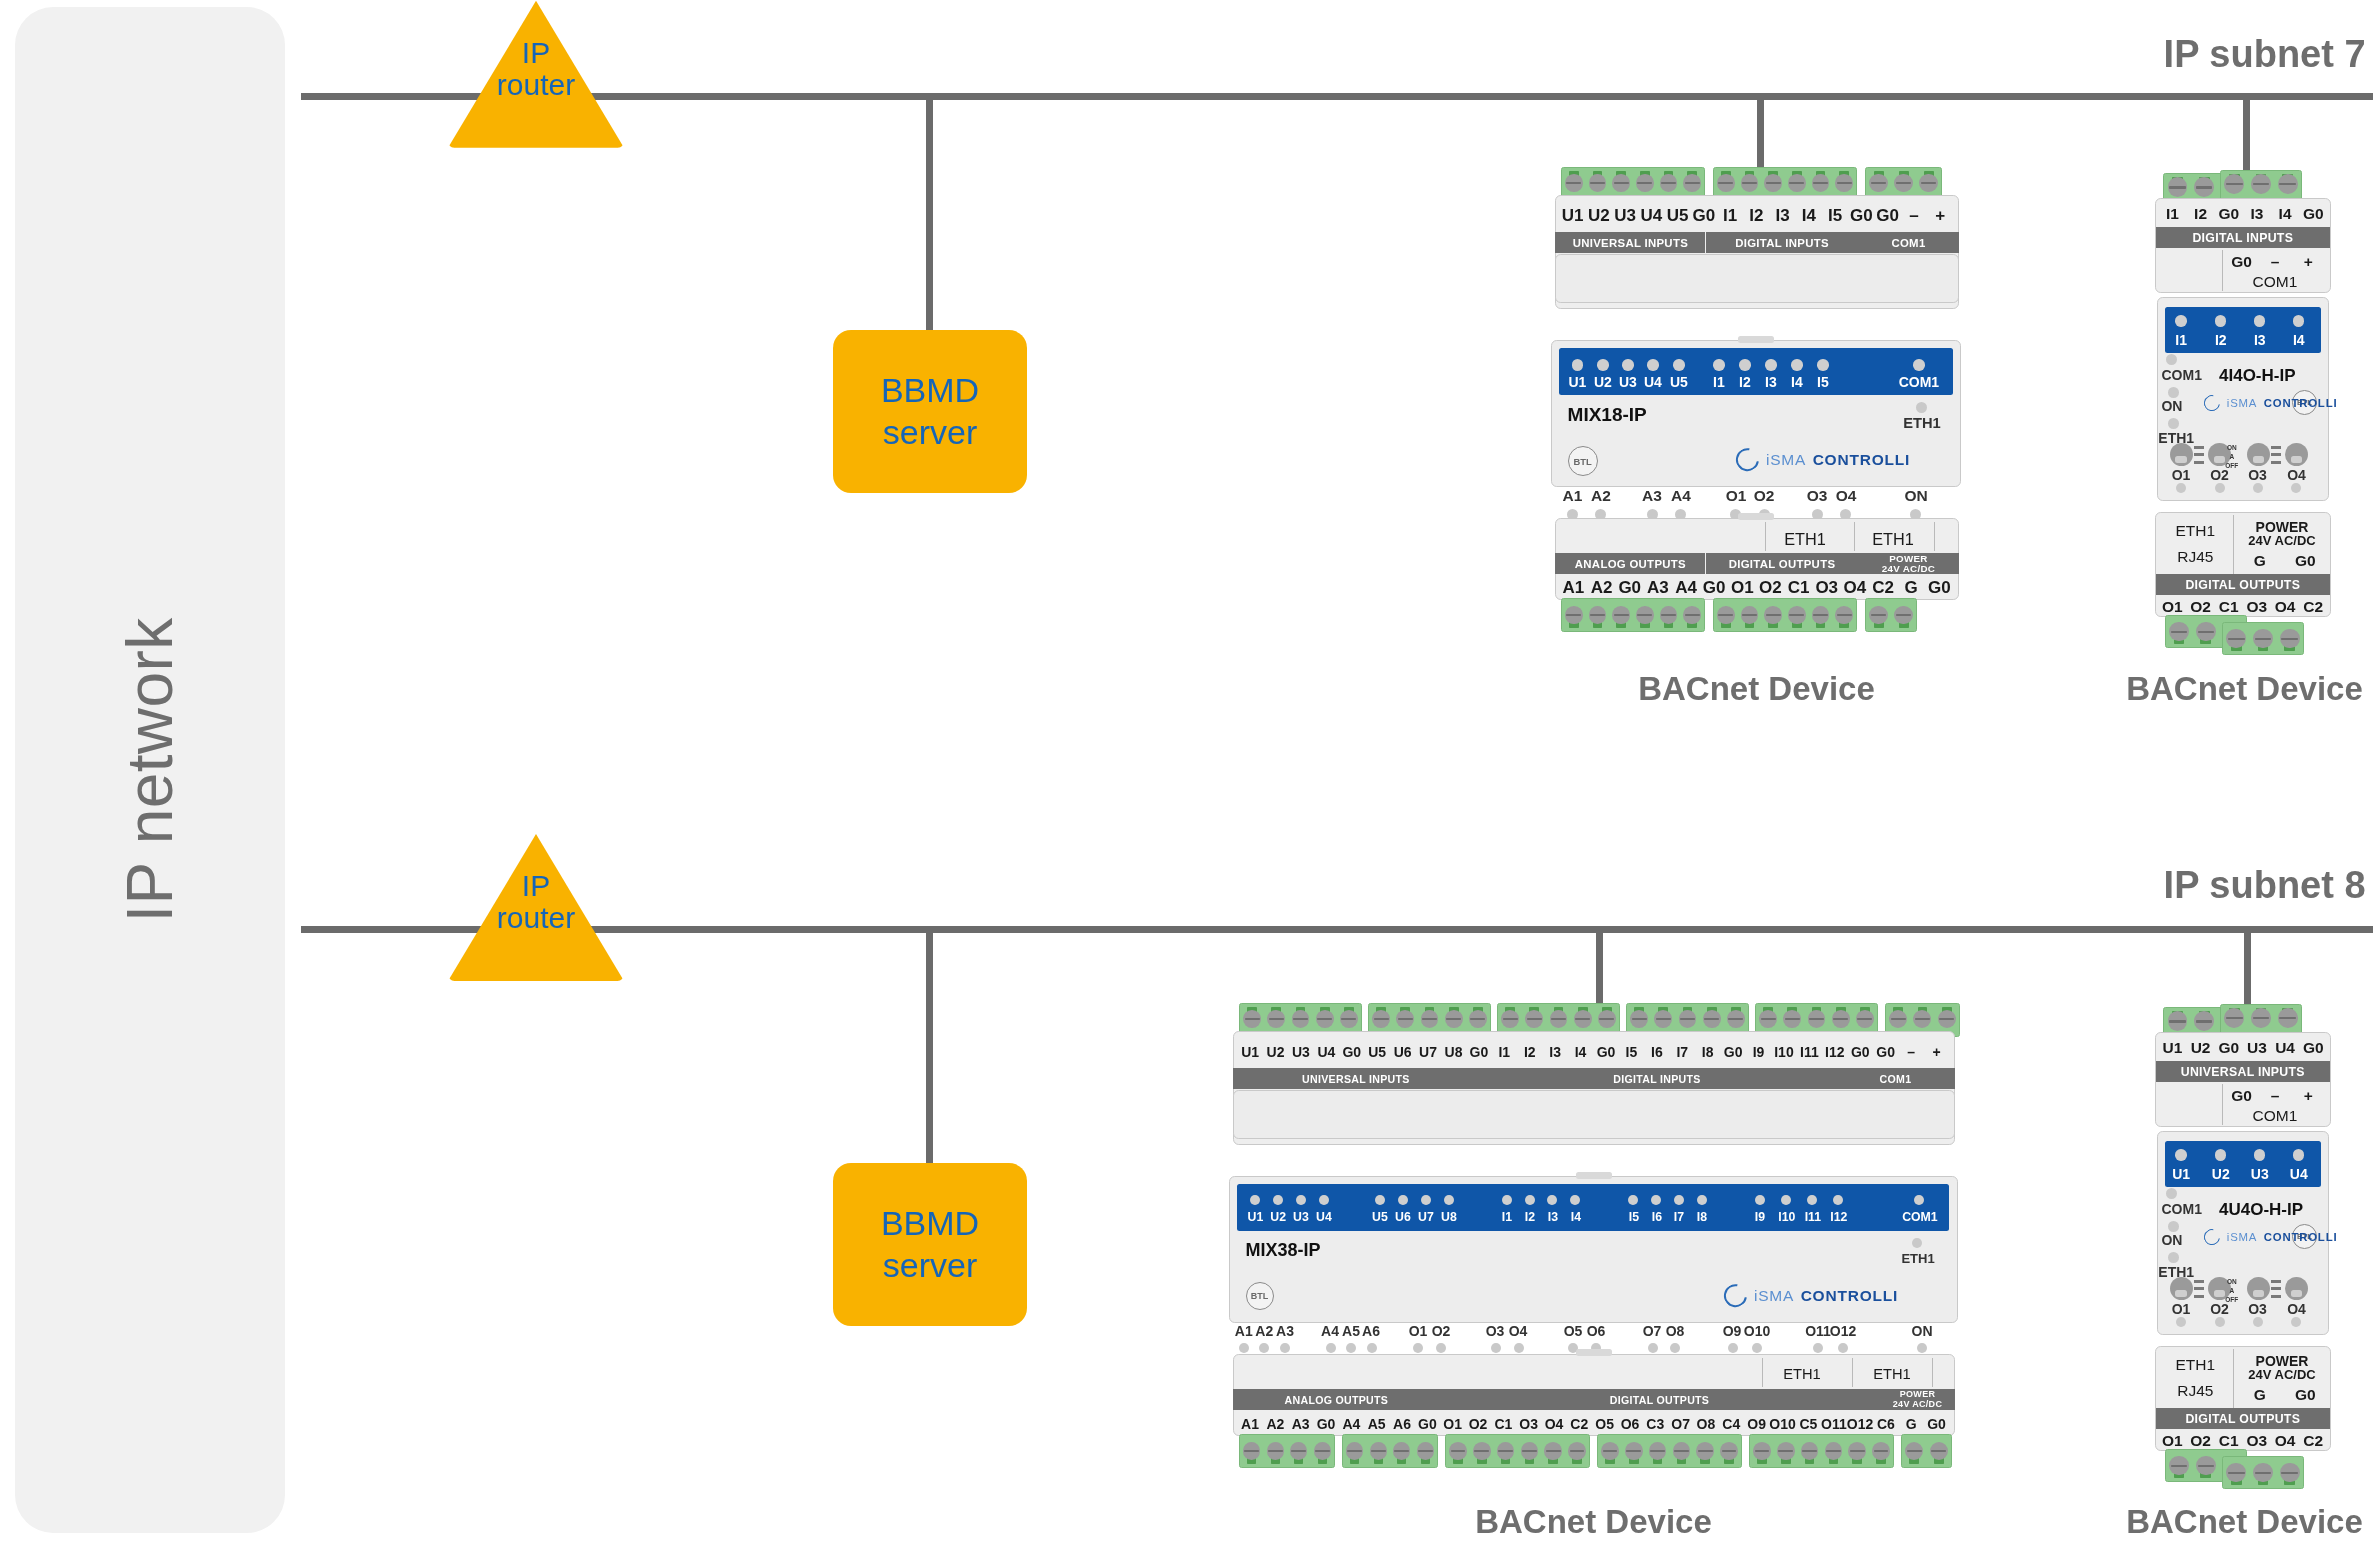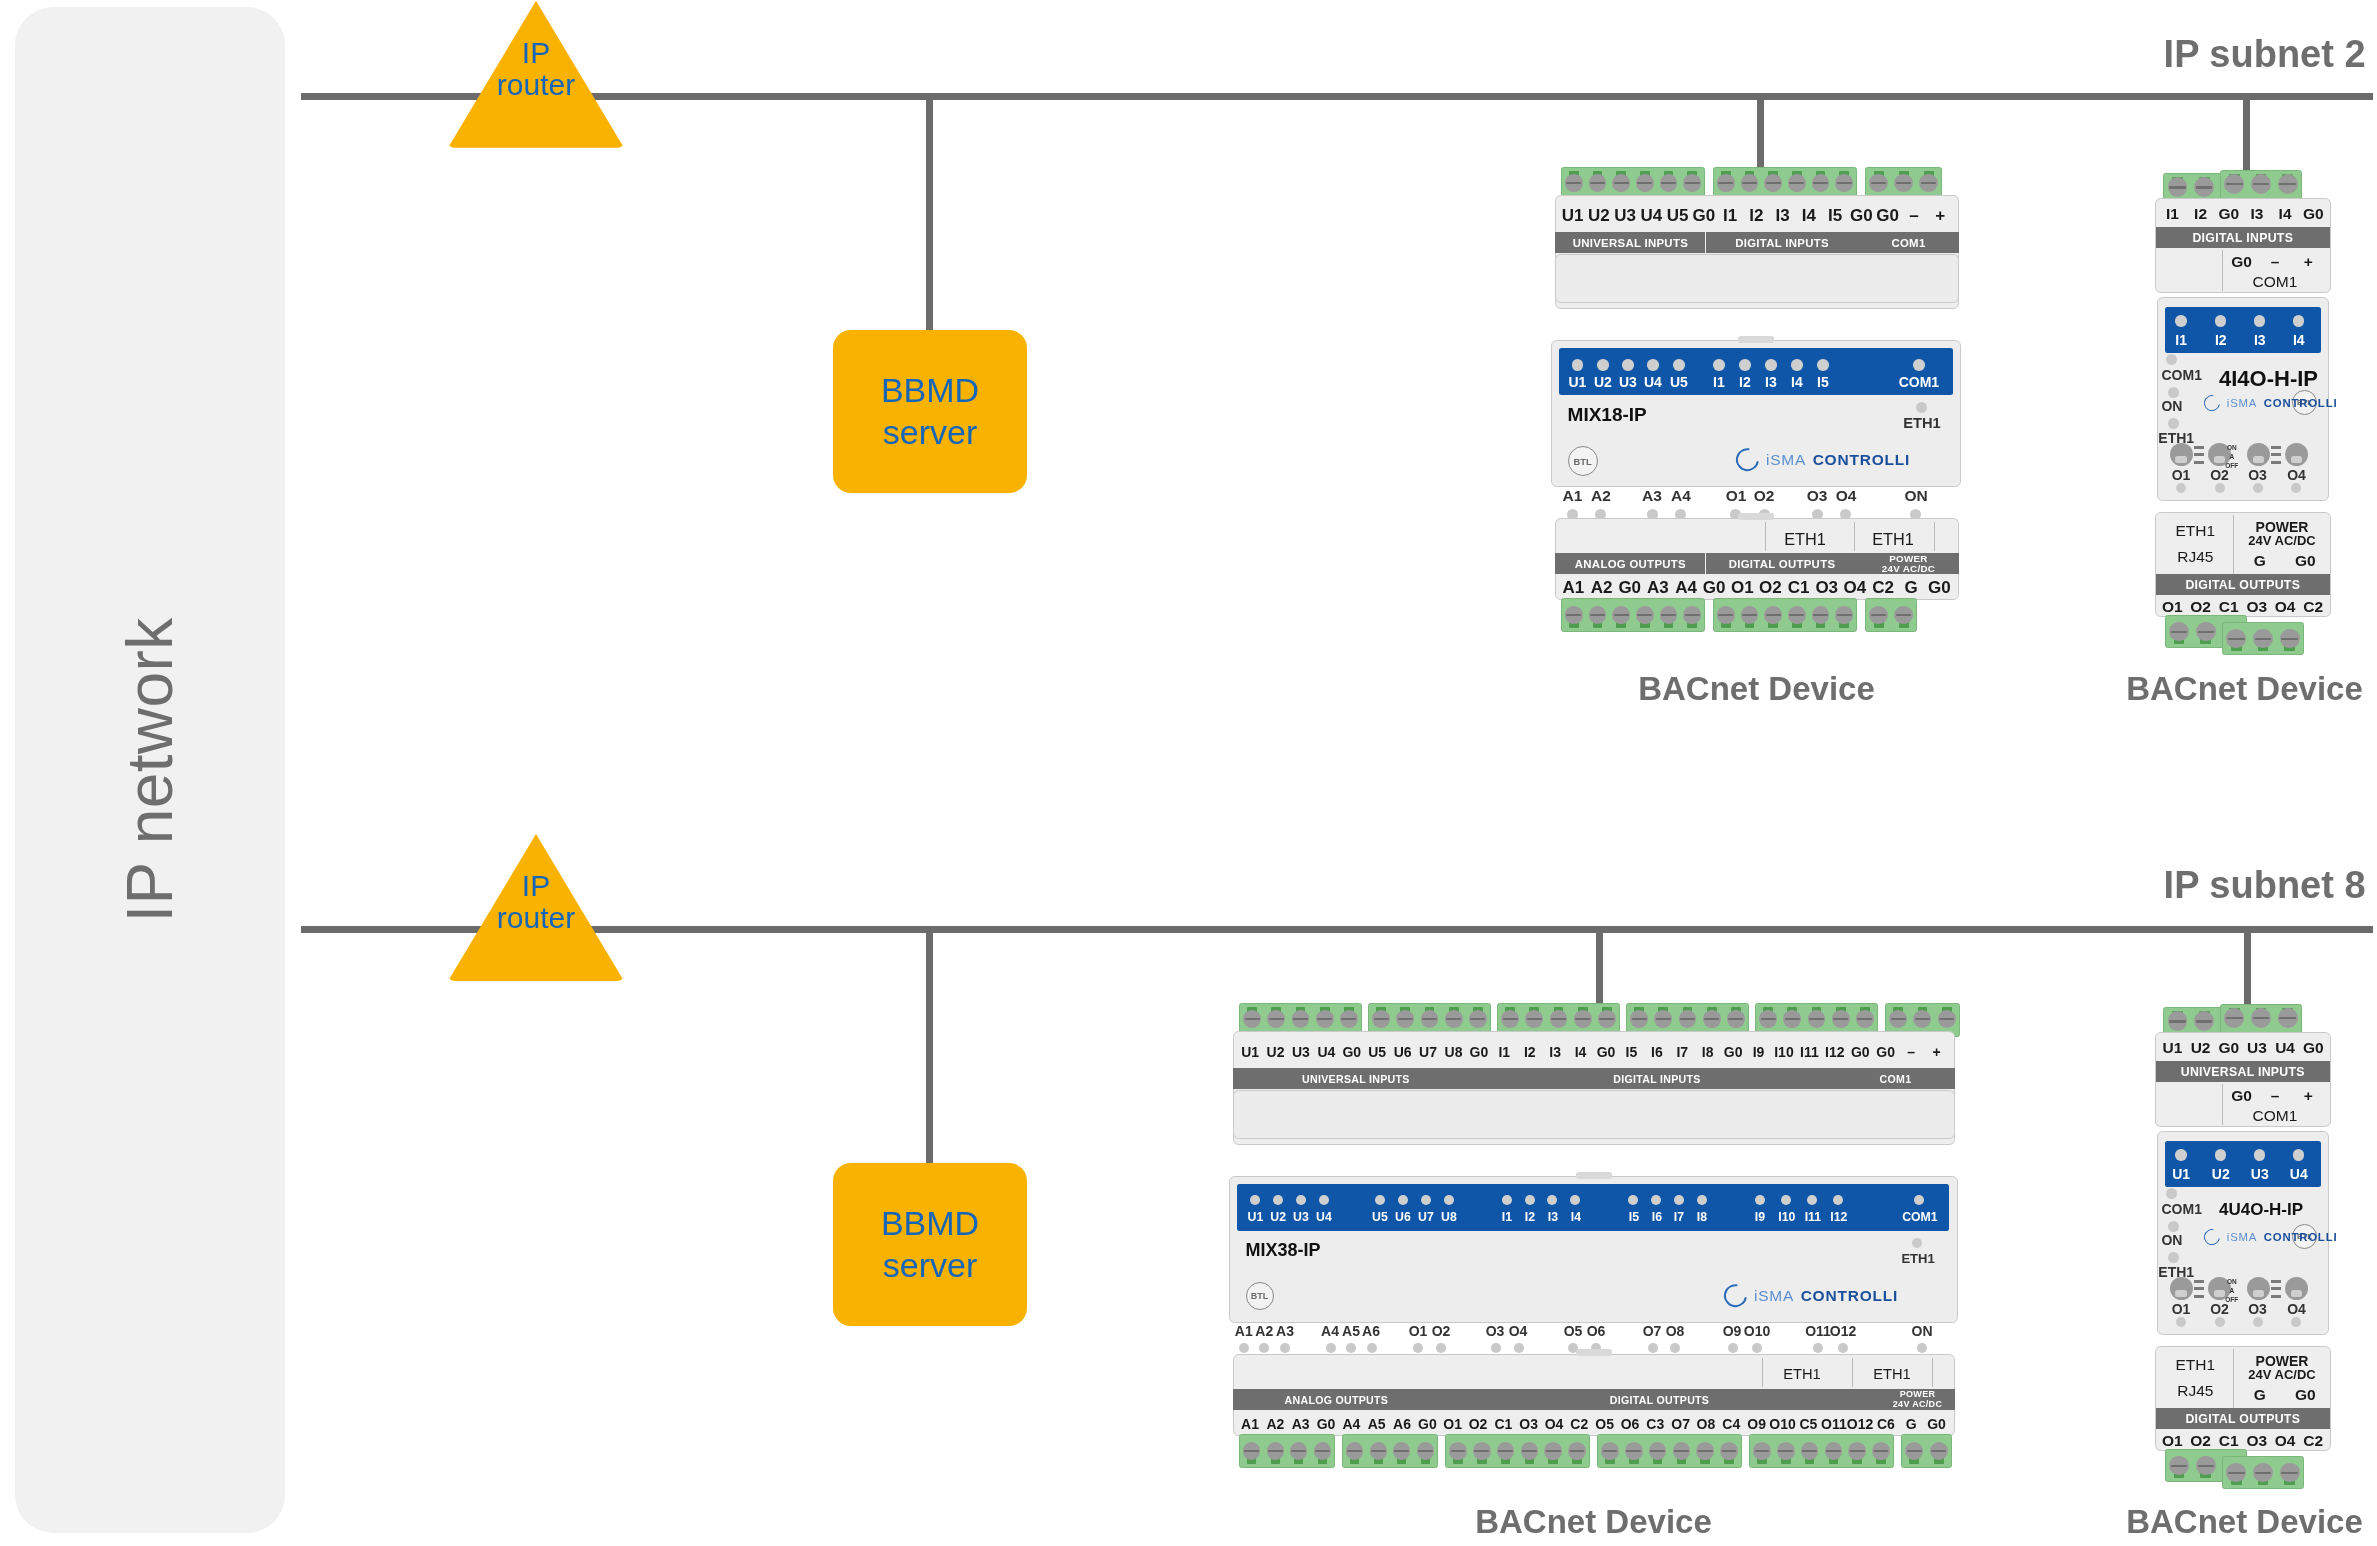--- a/index.html
+++ b/index.html
@@ -107,21 +107,21 @@
 
 <div id="stage">
 
   <div class="ipnet-panel">
     <div class="ipnet-label">
       <span>IP network</span>
     </div>
   </div>
 
   <div class="bus" style="left:301px;top:93px;width:2072px;"></div>
-  <div class="subnet-cap" style="right:11.4px;top:33px;">IP subnet 2</div>
+  <div class="subnet-cap" style="right:11.4px;top:33px;">IP subnet 7</div>
 
   <div class="router" style="left:448px;top:0.8px;">
     <div class="tri"></div>
     <div class="txt">
       <div>IP</div>
       <div>router</div>
     </div>
   </div>
 
   <div class="drop" style="left:926px;top:93px;height:237px;"></div>
@@ -452,21 +452,21 @@
         <div class="ledlbl" style="left:77px;top:24.5px;width:36px;font-size:14px;">I3</div>
         <div class="led" style="left:128px;top:8.2px;width:11.4px;height:11.4px;"></div>
         <div class="ledlbl" style="left:116px;top:24.5px;width:36px;font-size:14px;">I4</div>
       </div>
       <div class="greyled" style="left:10.6px;top:181px;width:11.4px;height:11.4px;"></div>
       <div class="tinytxt" style="left:1.6px;top:194px;width:60px;font-size:14px;text-align:left;padding-left:4.9px;">COM1</div>
       <div class="greyled" style="left:13px;top:214px;width:10.6px;height:10.6px;"></div>
       <div class="tinytxt" style="left:1.6px;top:225px;width:57px;font-size:14px;text-align:left;padding-left:4.9px;">ON</div>
       <div class="greyled" style="left:13px;top:245px;width:10.6px;height:10.6px;"></div>
       <div class="tinytxt" style="left:0px;top:257px;width:60px;font-size:14px;text-align:left;padding-left:3.3px;">ETH1</div>
-      <div class="model" style="left:64px;top:193px;font-size:22px;">4I4O-H-IP</div>
+      <div class="model" style="left:64px;top:193px;font-size:17px;">4I4O-H-IP</div>
       <div class="btl" style="left:137px;top:217px;width:23px;height:23px;font-size:7.8px;">BTL</div>
       <div class="brand" style="left:49px;top:222px;font-size:11.4px;">
         <span class="mark" style="width:14.3px;height:14.3px;border-width:1.8px;
      border-right-color:transparent;transform:rotate(-35deg);"></span>
         <span class="nm1" style="letter-spacing:0.8px;">iSMA</span>
         <span class="nm2" style="letter-spacing:0.8px;">CONTROLLI</span>
       </div>
       <div class="knob" style="left:14.7px;top:270px;width:23px;height:23px;"></div>
       <div class="tinytxt" style="left:6.5px;top:294px;width:39px;font-size:14px;">O1</div>
       <div class="greyled" style="left:21px;top:310px;width:9.8px;height:9.8px;"></div>

